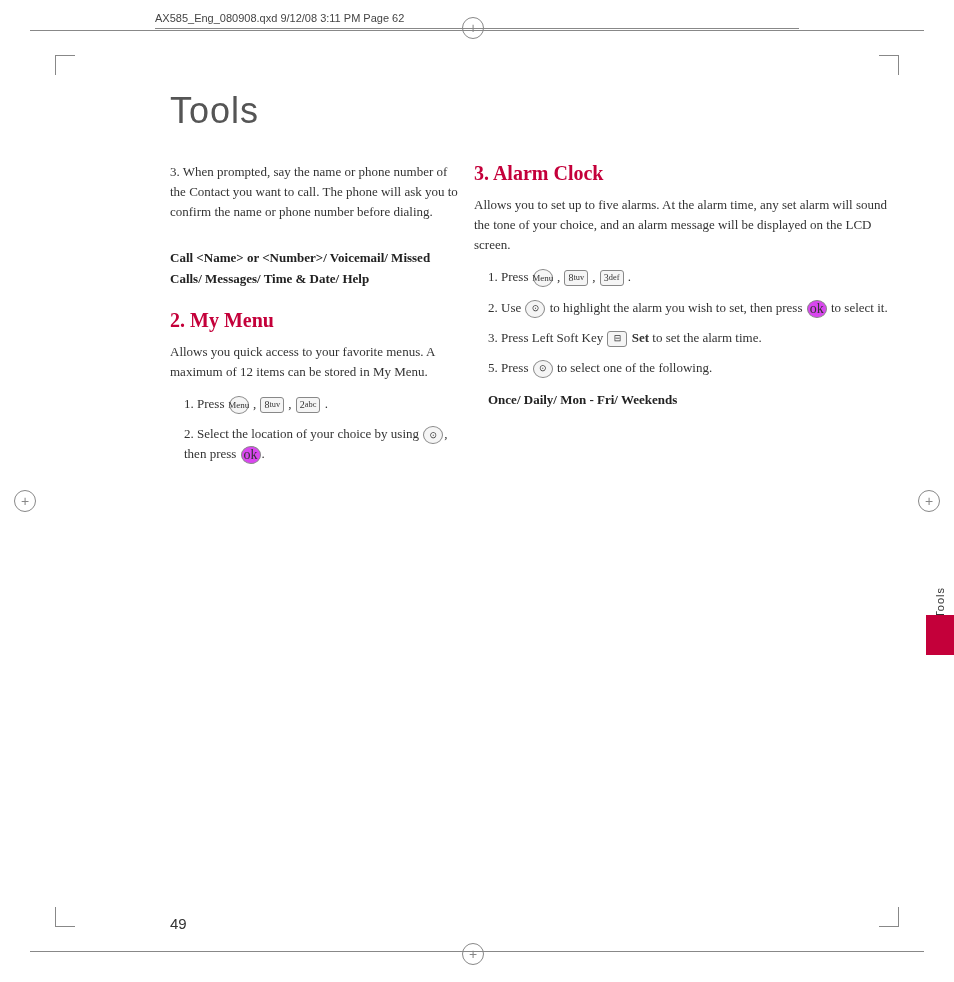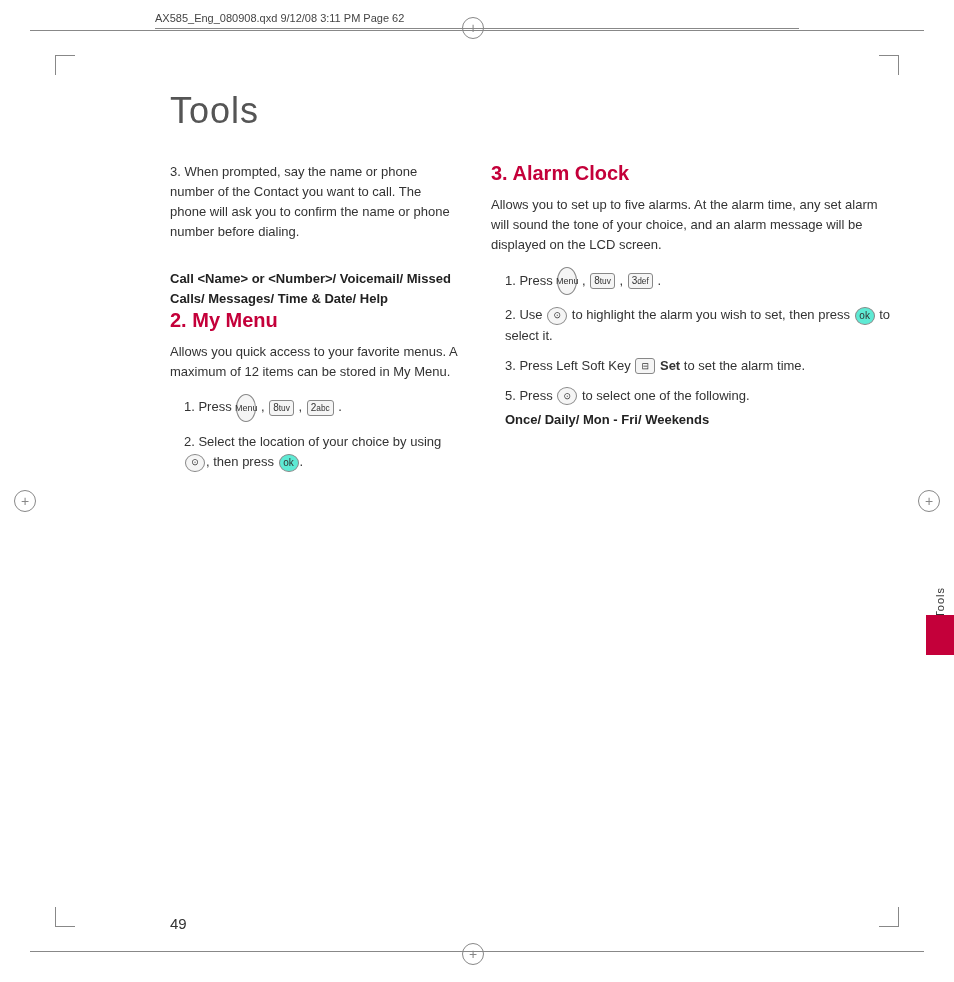--- a/index.html
+++ b/index.html
@@ -154,21 +154,22 @@
       font-size: 36px;
       color: #555;
       font-weight: 300;
       margin-bottom: 30px;
       letter-spacing: 1px;
     }
 
     
     .two-col {
       display: flex;
-      gap: 31px;
+      gap: 14px;
+      font-family: Liberation Serif, serif;
     }
 
     .left-col {
       width: 290px;
       flex-shrink: 0;
     }
 
     .right-col {
       flex: 1;
     }
@@ -187,20 +188,21 @@
       line-height: 1.55;
       color: #333;
       margin-bottom: 12px;
     }
 
     .bold-text {
       font-weight: bold;
       font-size: 13px;
       color: #222;
       line-height: 1.55;
+      margin-bottom: 20px;
     }
 
     
     .list-item {
       font-size: 13px;
       line-height: 1.55;
       color: #333;
       margin-bottom: 10px;
       display: flex;
       align-items: flex-start;
@@ -233,40 +235,40 @@
       vertical-align: middle;
       margin: 0 1px;
       background: #f5f5f5;
       color: #333;
       line-height: 1;
     }
 
     .key-icon-menu {
       border-radius: 50%;
       width: 18px;
-      height: 28px;
+      height: 18px;
       padding: 0;
       font-size: 9px;
     }
 
     .key-icon-nav {
       border-radius: 50%;
       width: 18px;
       height: 18px;
       padding: 0;
       font-size: 9px;
     }
 
     .key-icon-ok {
       border-radius: 50%;
       width: 18px;
       height: 18px;
       padding: 0;
-      font-size: 10px;
-      background: #5eead4;
+      font-size: 14px;
+      background: #d946ef;
     }
 
     .key-icon-softkey {
       font-size: 9px;
     }
 
     .inline-bold {
       font-weight: bold;
     }
 
@@ -351,18 +353,18 @@
         <span>2. Use <span class="key-icon key-icon-nav">⊙</span> to highlight the alarm you wish to set, then press <span class="key-icon key-icon-ok">ok</span> to select it.</span>
       </div>
 
       <div class="list-item-indent">
         <span>3. Press Left Soft Key <span class="key-icon key-icon-softkey">⊟</span> <span class="inline-bold">Set</span> to set the alarm time.</span>
       </div>
 
 
       <div class="list-item-indent">
         <span>5. Press <span class="key-icon key-icon-nav">⊙</span> to select one of the following.</span>
-        <div class="bold-text" style="margin-top:4px; margin-bottom: 0;">Once/ Daily/ Mon - Fri/ Weekends</div>
+        <div class="bold-text" style="margin-top:12px; margin-bottom: 0;">Once/ Daily/ Mon - Fri/ Weekends</div>
       </div>
     </div>
 
   </div>
 </div>
 
 </body></html>

